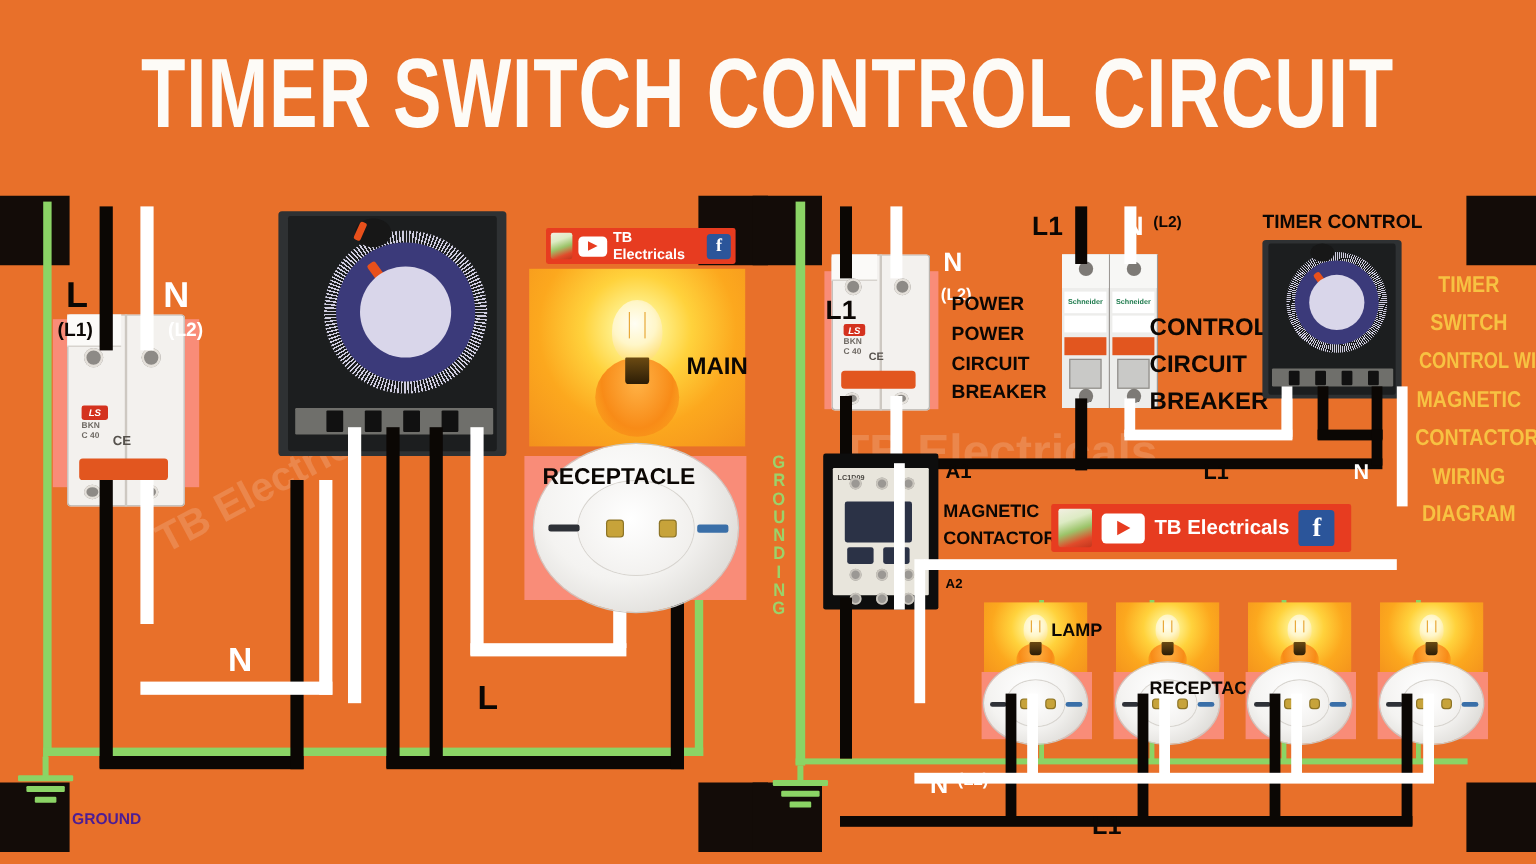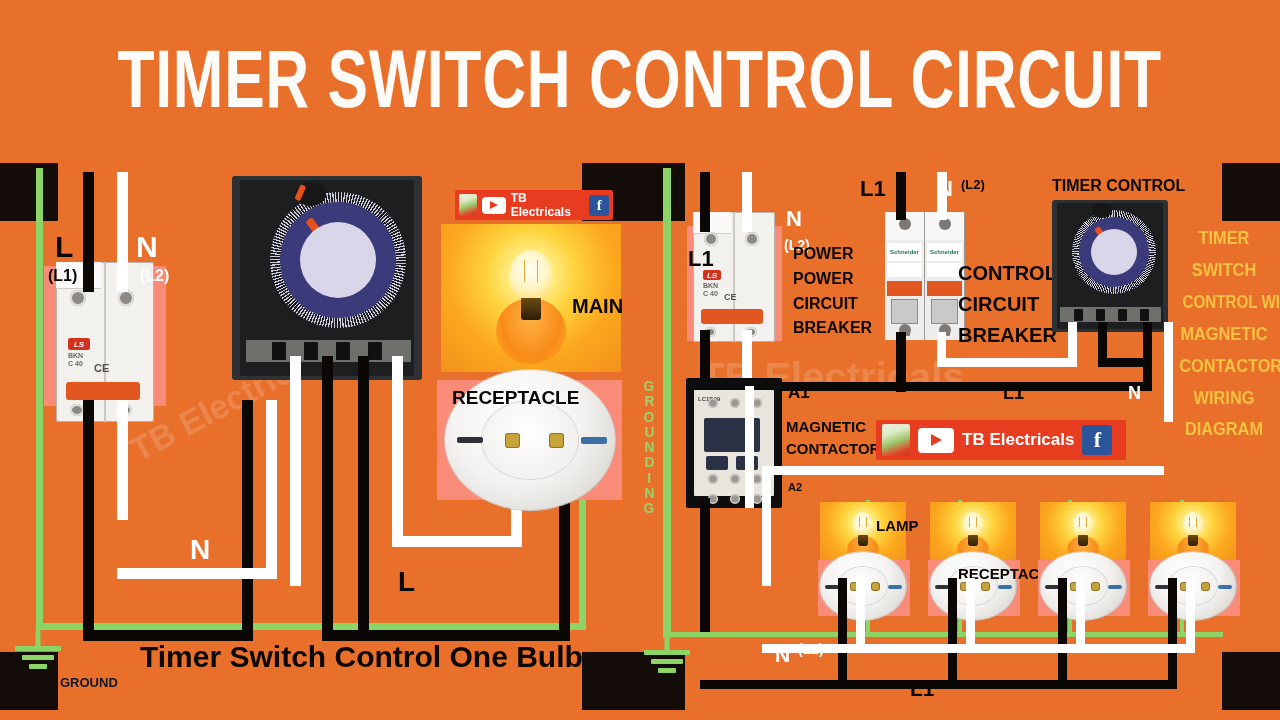--- a/index.html
+++ b/index.html
@@ -31,21 +31,21 @@
   
   .w{position:absolute;}
   .wB{background:#0B0704;}   
   .wW{background:#FFFFFF;}   
   .wG{background:#8BD465;}   
 
   
   .lab{position:absolute;font-weight:700;white-space:nowrap;line-height:1;}
   .lab-blk{color:#0B0704;}
   .lab-wht{color:#FFFFFF;}
-  .lab-grn{color:#0f172a;}
+  .lab-grn{color:#4c1d95;}
   .lab-yel{color:#F7C242;}
 
   
   .plate{position:absolute;background:#F98C78;}
 
   
   .mcb{position:absolute;background:#F3F1EE;border-radius:3px;box-shadow:0 0 0 1px #b9b4ae inset;}
   .mcb .notch{position:absolute;top:0;width:46%;height:16%;background:#FBFAF8;border-bottom:1px solid #cfcac4;}
   .mcb .lever{position:absolute;background:#E2561F;border-radius:3px;}
   .mcb .sep{position:absolute;top:0;bottom:0;width:2px;background:#cdc8c1;}
@@ -247,21 +247,20 @@
   <div class="plate" style="left:437px;top:380px;width:185px;height:120px;"></div>
   <div class="rose" style="left:445px;top:370px;width:170px;height:140px;">
     <div class="inner"></div>
     <div class="scrw" style="left:36%;top:46%;width:13px;height:13px;"></div>
     <div class="scrw" style="left:62%;top:46%;width:13px;height:13px;"></div>
     <div class="slot" style="left:7%;top:48%;width:26px;height:6px;"></div>
     <div class="slot2" style="right:5%;top:48%;width:26px;height:7px;"></div>
   </div>
   <div class="lab lab-blk" style="left:452px;top:388px;font-size:19px;">RECEPTACLE</div>
 
-  <div class="lab lab-blk" style="left:140px;top:642px;font-size:30px;">Timer Switch Control One Bulb</div>
 
   <div class="w wG" style="left:663px;top:168px;width:8px;height:470px;"></div>
   <div class="vgrd" style="left:640px;top:378px;width:18px;">
     <span>G</span>
     <span>R</span>
     <span>O</span>
     <span>U</span>
     <span>N</span>
     <span>D</span>
     <span>I</span>

